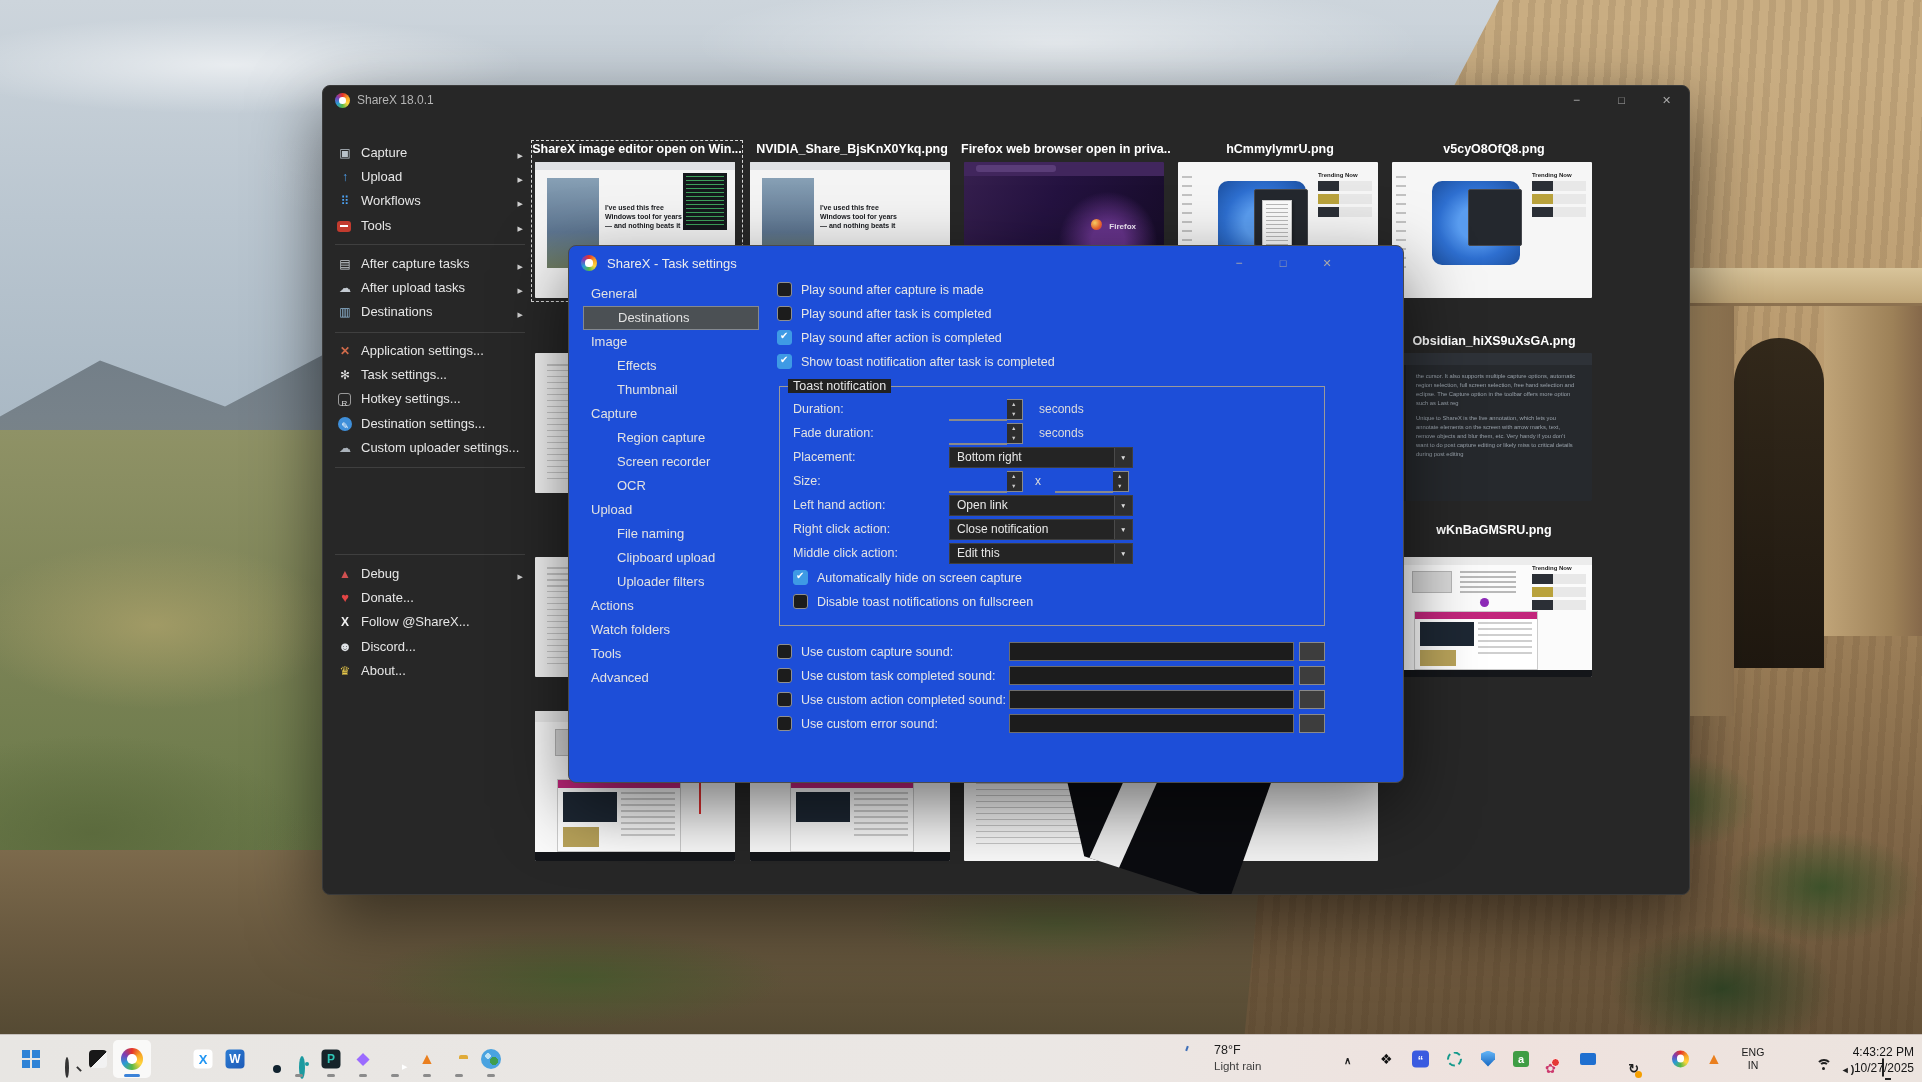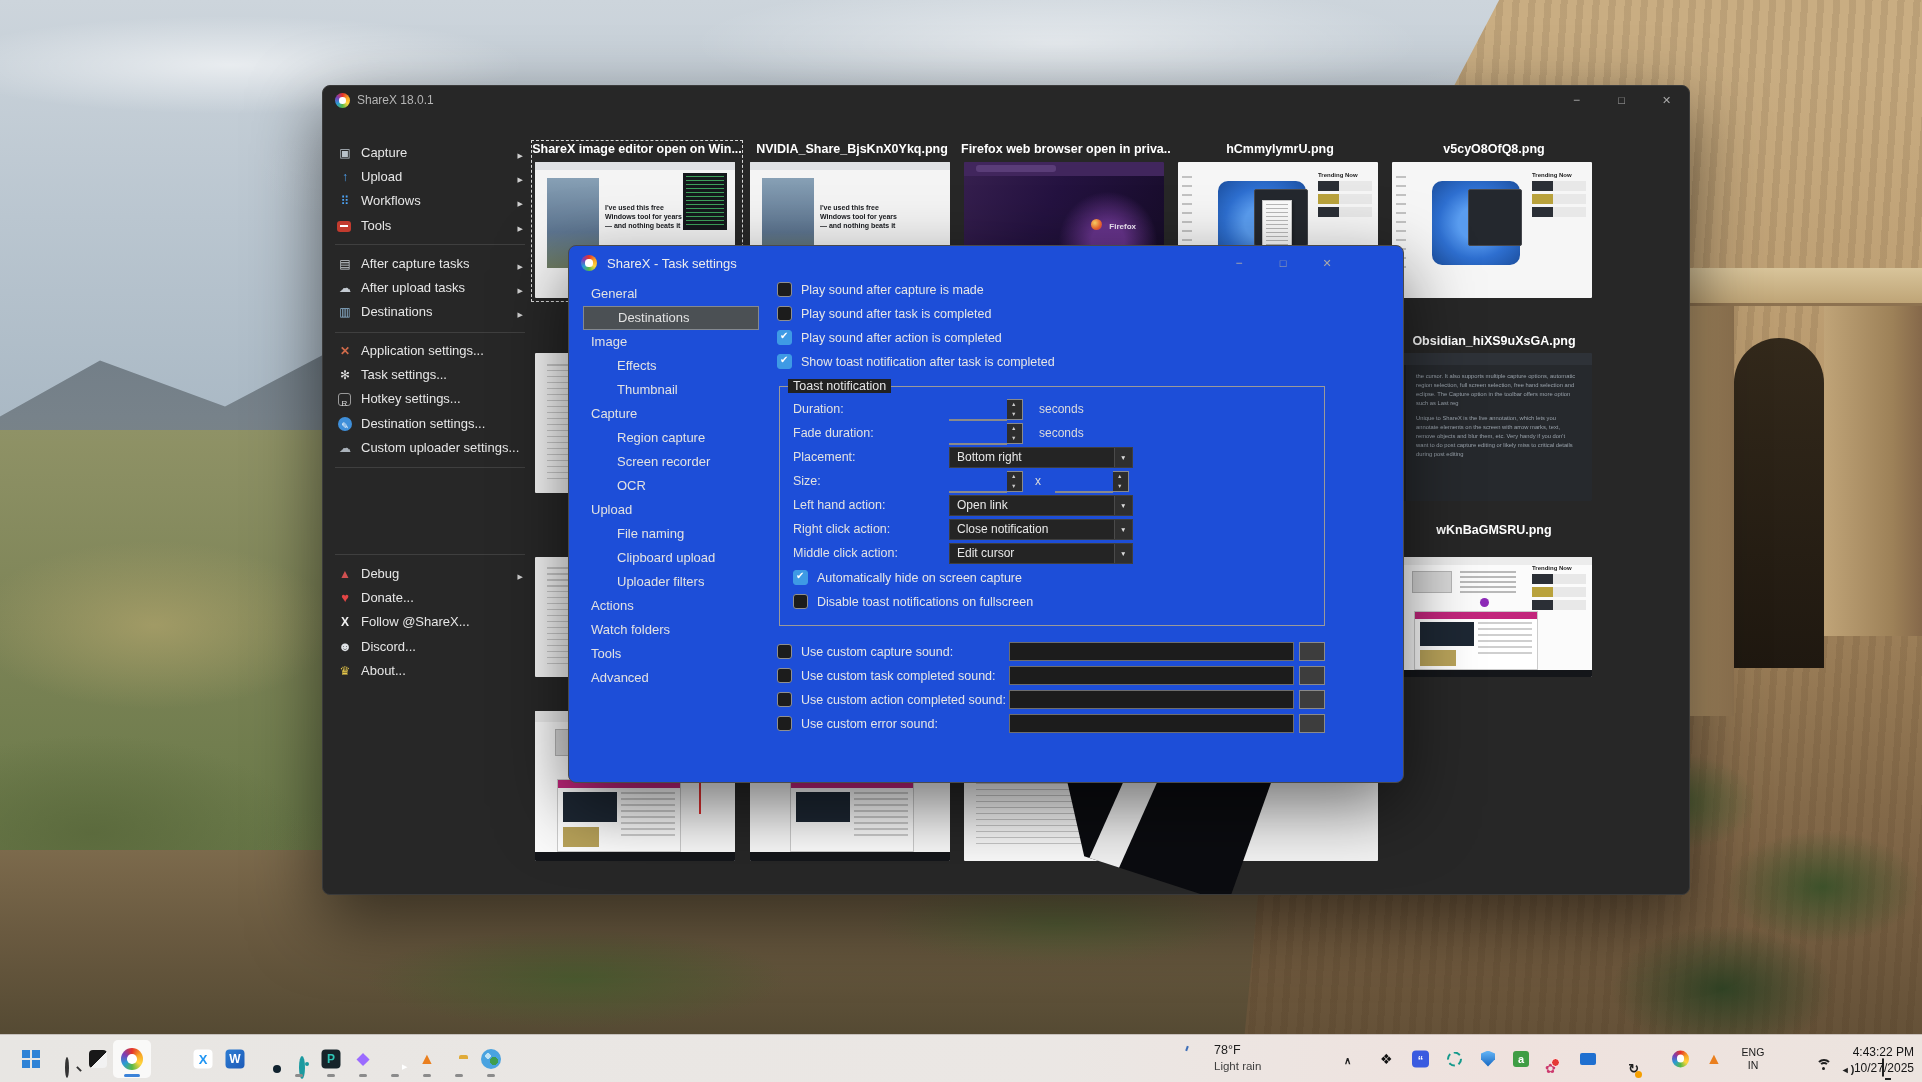--- a/index.html
+++ b/index.html
@@ -644,21 +644,21 @@
     </div>
 
   <span class="flabel" style="left:224px;top:276px">Right click action:</span>
   <div class="dd" style="left:380px;top:273px;width:184px">
     <span class="ddtext">Close notification</span>
     <span class="ddbtn"></span>
     </div>
 
   <span class="flabel" style="left:224px;top:300px">Middle click action:</span>
   <div class="dd" style="left:380px;top:297px;width:184px">
-    <span class="ddtext">Edit cursor</span>
+    <span class="ddtext">Edit this</span>
     <span class="ddbtn"></span>
     </div>
 
   <span class="cb on" style="left:224px;top:324px"></span>
   <span class="clabel" style="left:248px;top:325px">Automatically hide on screen capture</span>
   <span class="cb" style="left:224px;top:348px"></span>
   <span class="clabel" style="left:248px;top:349px">Disable toast notifications on fullscreen</span>
 
   <span class="cb" style="left:208px;top:398px"></span>
   <span class="clabel" style="left:232px;top:399px">Use custom capture sound:</span>

